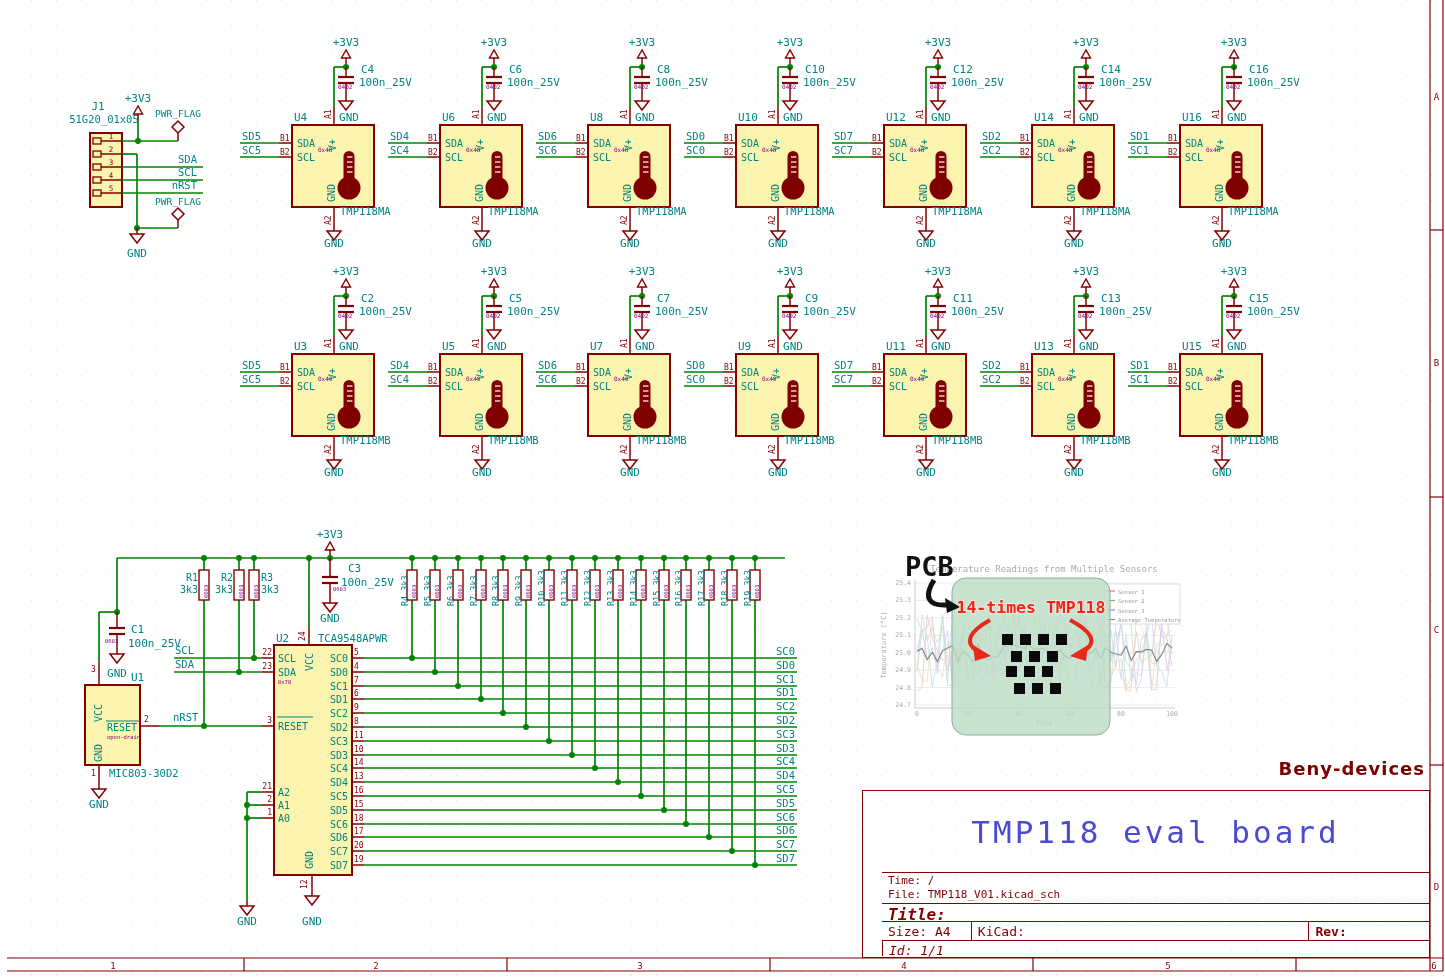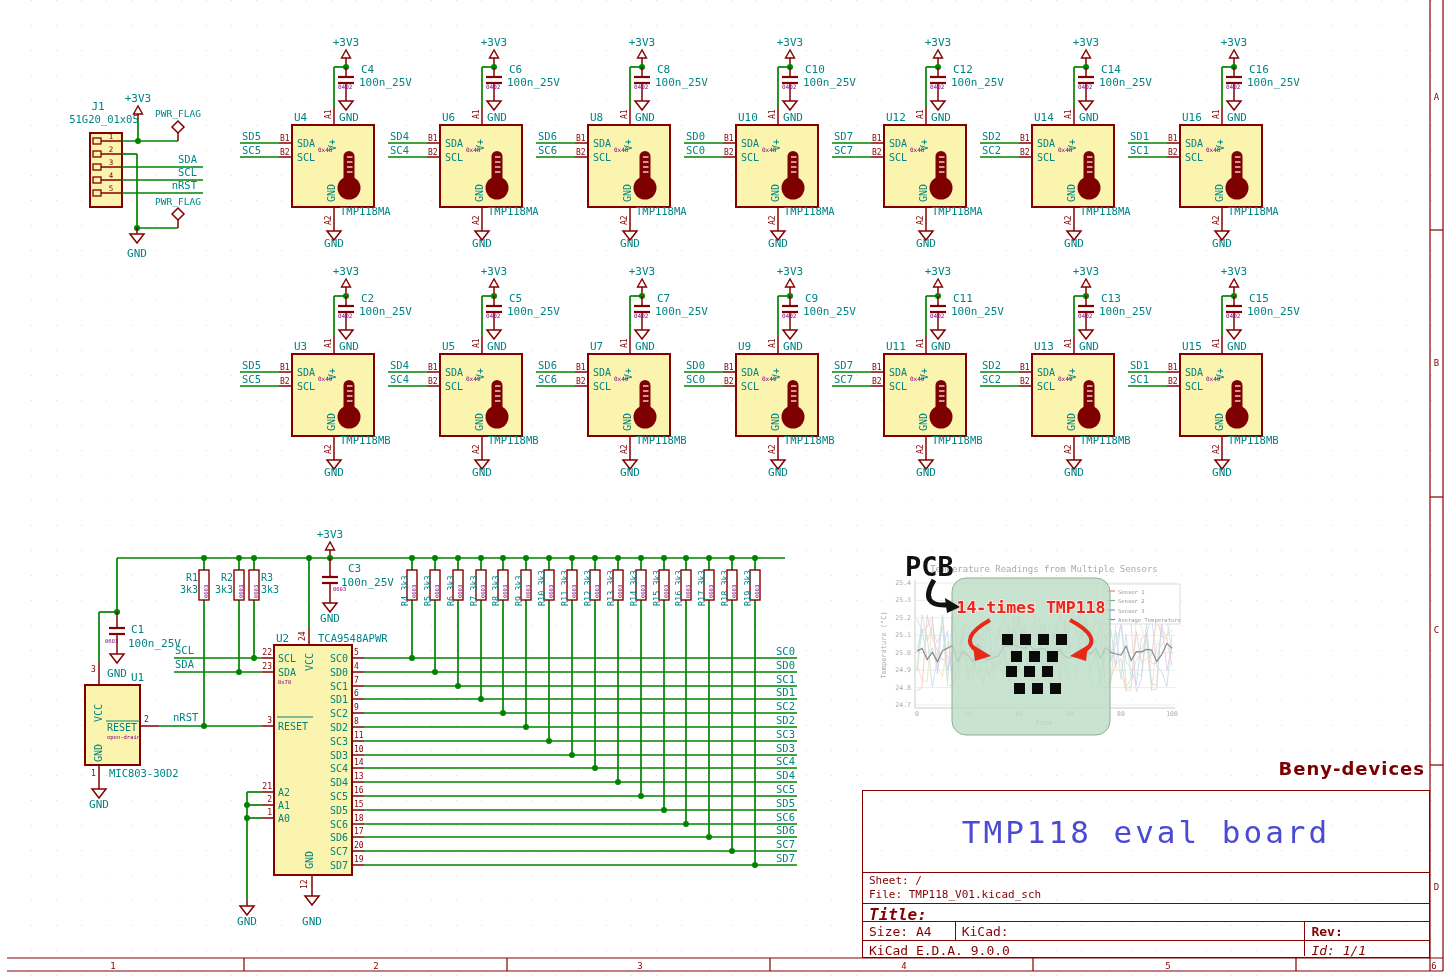--- a/index.html
+++ b/index.html
@@ -11,21 +11,21 @@
   }
   #sch{position:absolute;left:0;top:0;}
   #sch text{font-family:"DejaVu Sans Mono",monospace;}
   .company{
     position:absolute;top:758px;left:855px;width:563px;text-align:right;
     color:#7b0000;font-weight:bold;font-size:18px;letter-spacing:1px;
     font-family:"DejaVu Sans",sans-serif;
   }
   .titleblock{
     position:absolute;left:855px;top:790px;width:568px;height:168px;
-    border:1.5px solid #840000;box-sizing:border-box;color:#840000;background:transparent;
+    border:1.5px solid #840000;box-sizing:border-box;color:#840000;background:transparent;padding-left:19px;
   }
   .tb-title{height:81px;display:flex;align-items:center;justify-content:center;
     color:#4a4ad2;font-size:31px;letter-spacing:3px;white-space:nowrap;}
   .tb-sheet{border-top:1.5px solid #840000;height:31px;padding:1px 6px;font-size:11px;line-height:14px;box-sizing:border-box;}
   .tb-titlelabel{border-top:1.5px solid #840000;height:18px;padding:1px 6px;font-size:16px;font-weight:bold;font-style:italic;box-sizing:border-box;}
   .tb-row{border-top:1.5px solid #840000;display:flex;font-size:13px;box-sizing:border-box;}
   .tb-row .cell{padding:2px 6px;box-sizing:border-box;}
   .c-size{width:92px;}
   .c-date{width:351px;border-left:1.5px solid #840000;}
   .c-rev{width:125px;border-left:1.5px solid #840000;font-weight:bold;}
@@ -1297,27 +1297,26 @@
         <rect x="1025" y="683" width="11" height="11" fill="#0a0a0a"></rect>
         <rect x="1043" y="683" width="11" height="11" fill="#0a0a0a"></rect>
       </g>
     </svg>
 
   <div class="company">Beny-devices</div>
 
   <div class="titleblock">
     <div class="tb-title">TMP118 eval board</div>
     <div class="tb-sheet">
-      <div>Sheet: /</div>
+      <div>Time: /</div>
       <div>File: TMP118_V01.kicad_sch</div>
     </div>
     <div class="tb-titlelabel">Title:</div>
     <div class="tb-row" style="height:19px;">
       <div class="cell c-size">Size: A4</div>
       <div class="cell c-date">KiCad:</div>
       <div class="cell c-rev">Rev:</div>
     </div>
     <div class="tb-row" style="height:16px;">
-      <div class="cell c-tool">KiCad E.D.A. 9.0.0</div>
       <div class="cell c-id">Id: 1/1</div>
     </div>
   </div>
 </div>
 
 </body></html>

